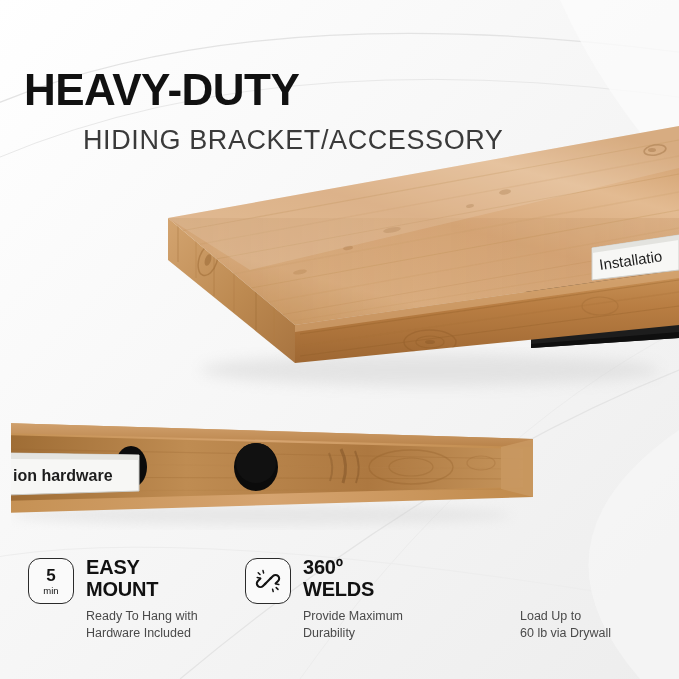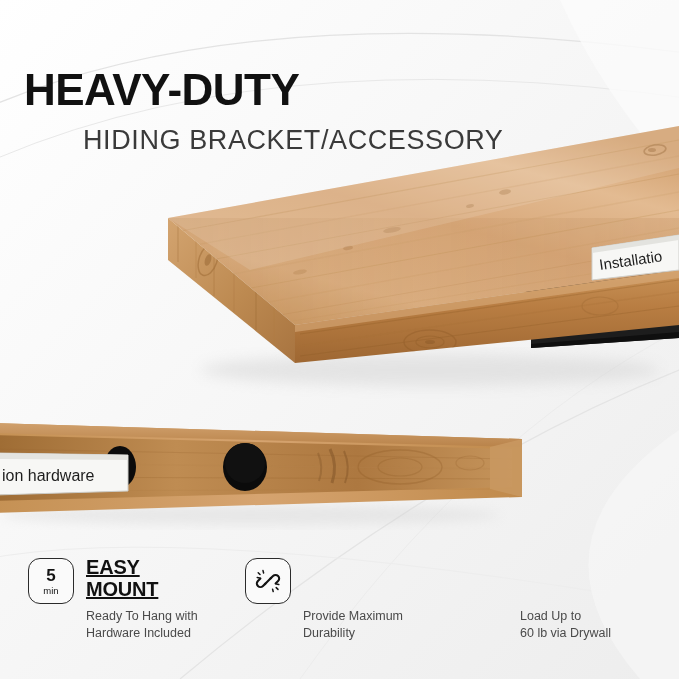--- a/index.html
+++ b/index.html
@@ -28,21 +28,21 @@
     position:absolute;left:83px;top:99px;
     font-size:27px;font-weight:normal;letter-spacing:0.6px;
     color:#3a3a3a;line-height:1;white-space:nowrap;text-align:center;
   }
 
   
   .hero{position:absolute;left:0;top:120px;width:679px;height:290px;}
   .hero svg{position:absolute;left:0;top:0;}
 
   
-  .lower{position:absolute;left:0;top:405px;width:661px;height:125px;}
+  .lower{position:absolute;left:11px;top:405px;width:661px;height:125px;font-weight:bold;}
   .lower svg{position:absolute;left:0;top:0;}
 
   .label-txt{
     font-family:"Liberation Sans", sans-serif;
     fill:#1d1d1d;
   }
 
   
   .features{position:absolute;left:0;top:548px;width:679px;height:120px;}
   .feat{position:absolute;top:0;width:215px;height:120px;}
@@ -57,21 +57,21 @@
     display:flex;flex-direction:column;align-items:center;justify-content:center;
     box-sizing:border-box;
   }
   .badge .big{font-size:17px;font-weight:bold;color:#141414;line-height:1;}
   .badge .small{font-size:9.5px;color:#141414;line-height:1;margin-top:2px;}
   .badge svg{display:block;}
 
   .feat-head{
     position:absolute;left:58px;top:8px;
     font-size:20px;font-weight:bold;color:#111111;
-    line-height:1.12;letter-spacing:-0.2px;text-decoration:underline;
+    line-height:1.12;letter-spacing:-0.2px;
   }
   .feat-sub{
     position:absolute;left:58px;top:60px;
     font-size:12.5px;font-weight:normal;color:#4a4a4a;
     line-height:1.32;
   }
   .feat.f3 .feat-sub{left:58px;}
 </style>
 </head>
 <body>
@@ -302,20 +302,24 @@
           <g stroke="#141414" stroke-width="1.5" stroke-linecap="round">
             <path d="M 6 7.5 L 4.2 5.7"></path>
             <path d="M 9.6 6 L 9 3.6"></path>
             <path d="M 5.6 11 L 3.2 10.5"></path>
             <path d="M 22.4 17 L 24.8 17.6"></path>
             <path d="M 18.6 22.2 L 19.2 24.6"></path>
             <path d="M 22.2 20.6 L 24 22.4"></path>
           </g>
         </svg>
       </div>
+      <div class="feat-head">
+        <div>360º</div>
+        <div>WELDS</div>
+      </div>
       <div class="feat-sub">
         <div>Provide Maximum</div>
         <div>Durability</div>
       </div>
     </div>
 
     <div class="feat f3">
       <div class="feat-sub">
         <div>Load Up to</div>
         <div>60 lb via Drywall</div>

